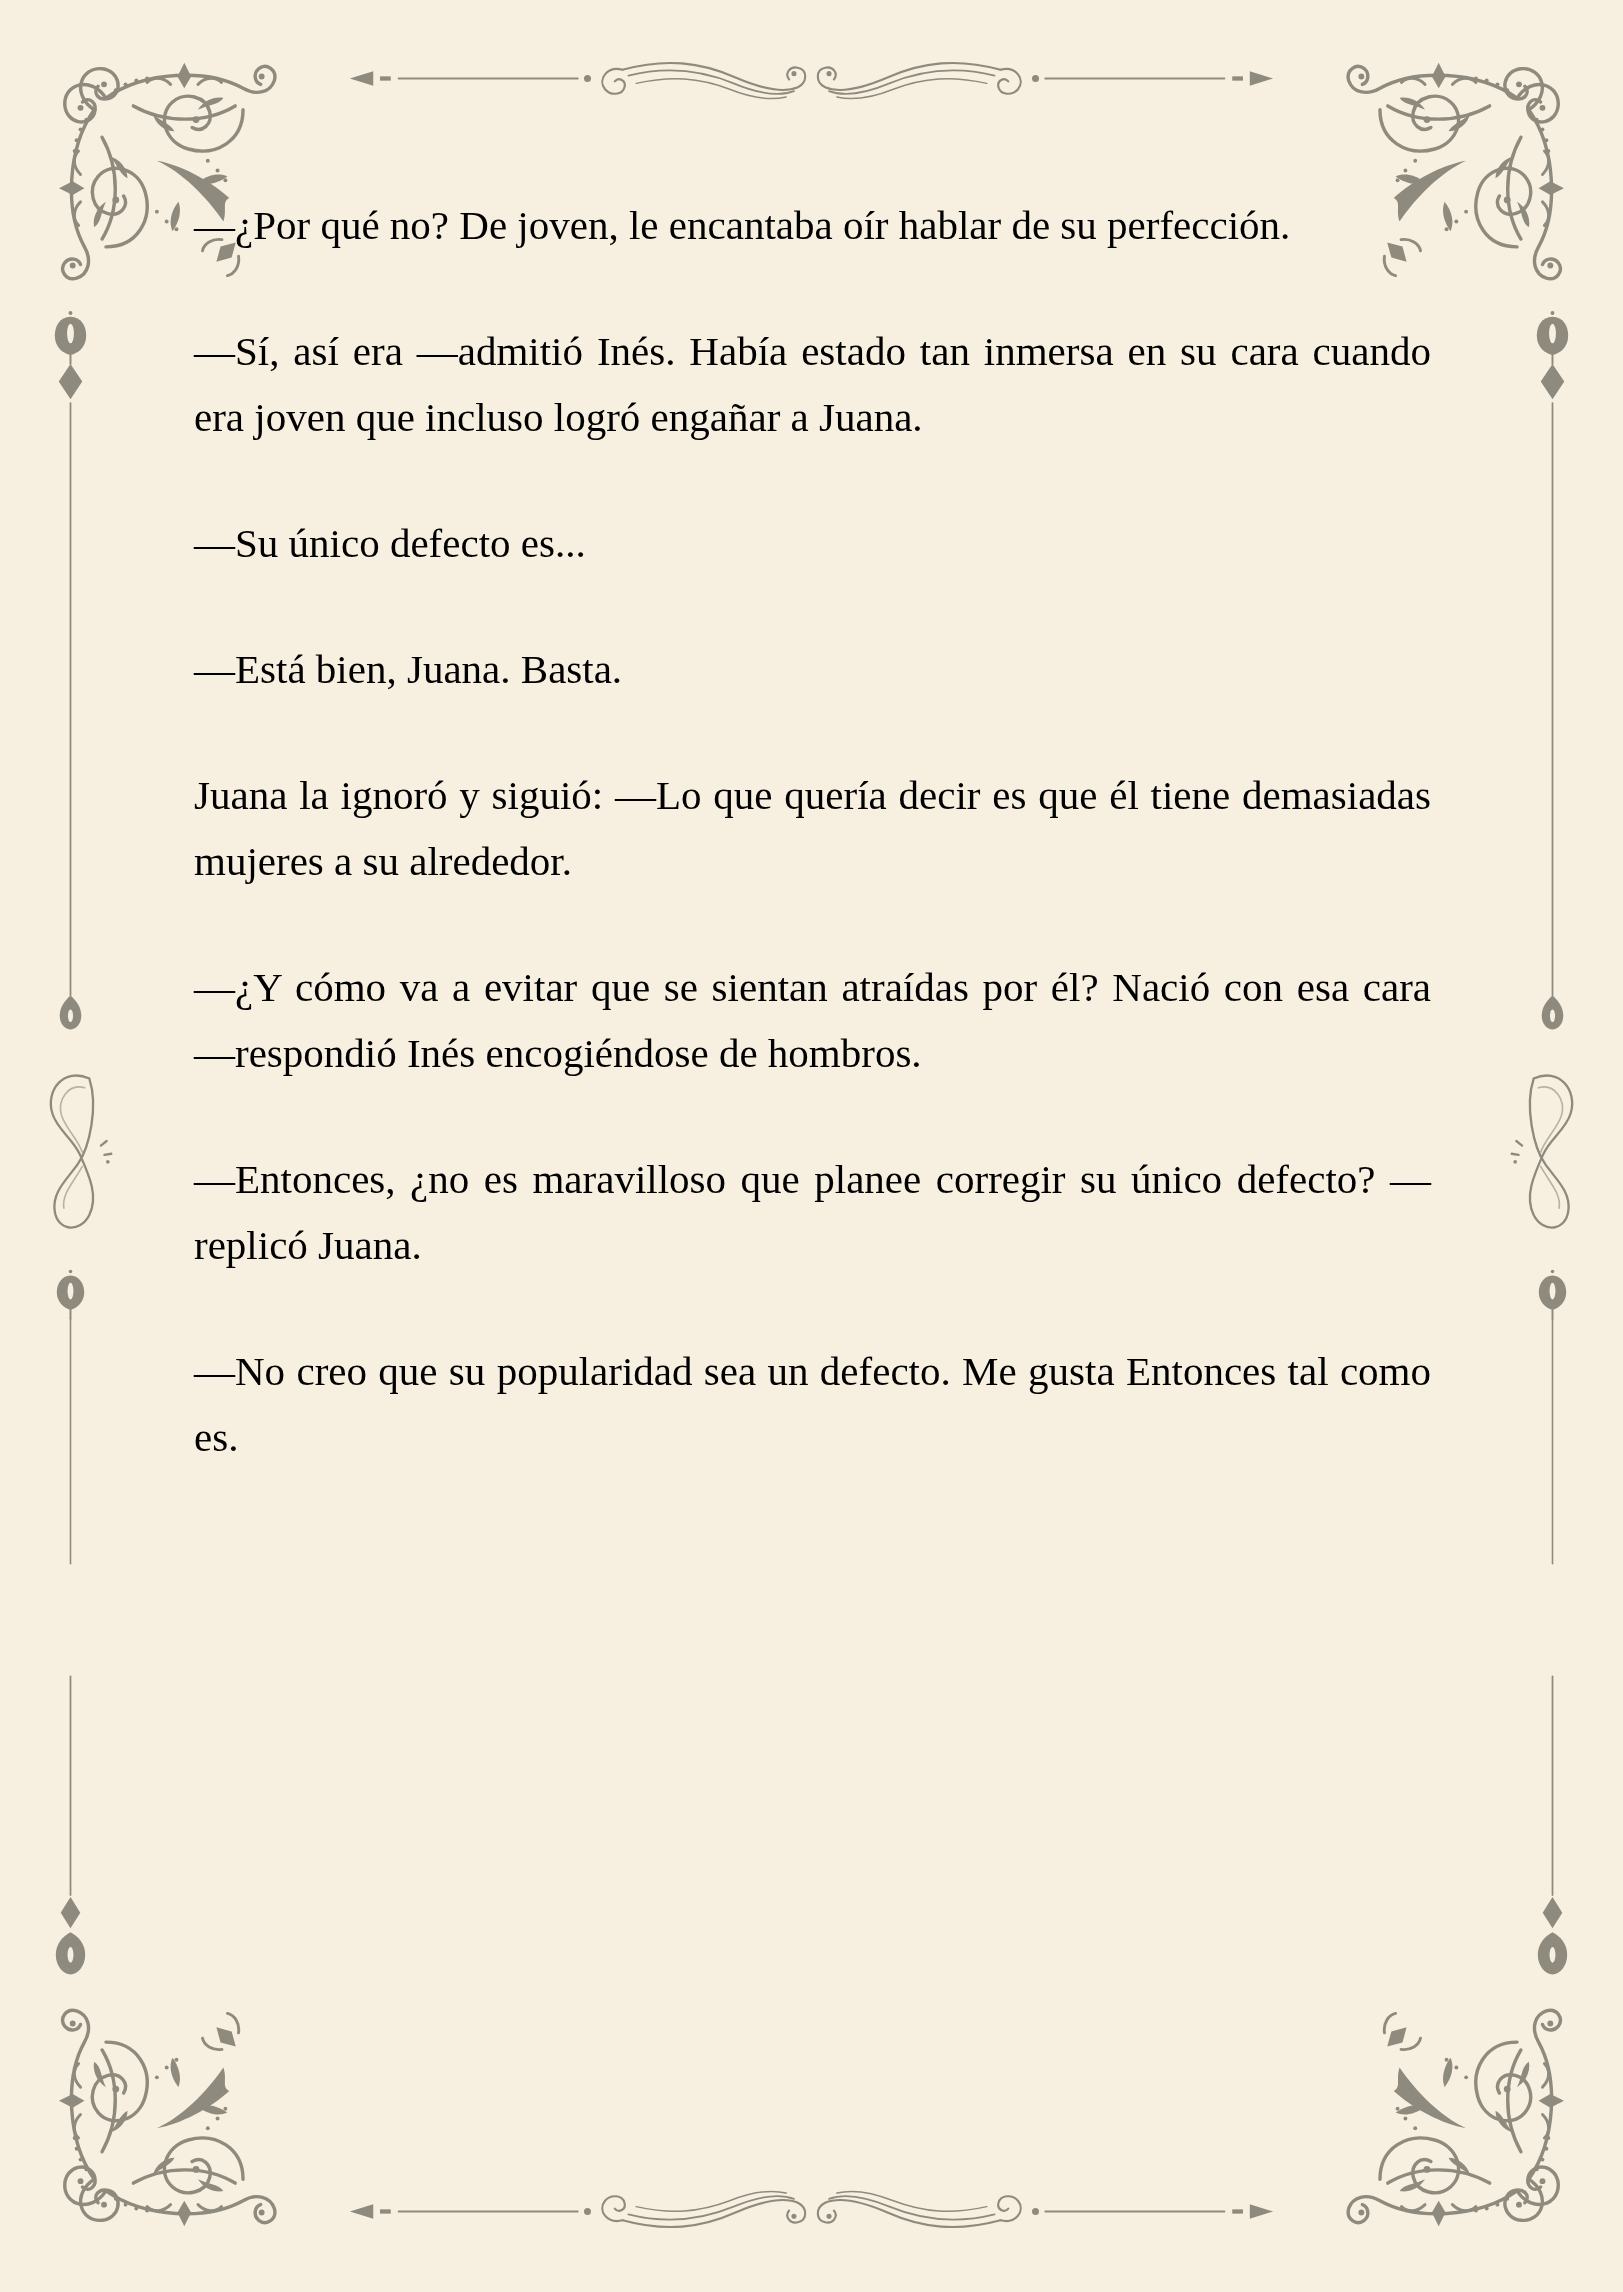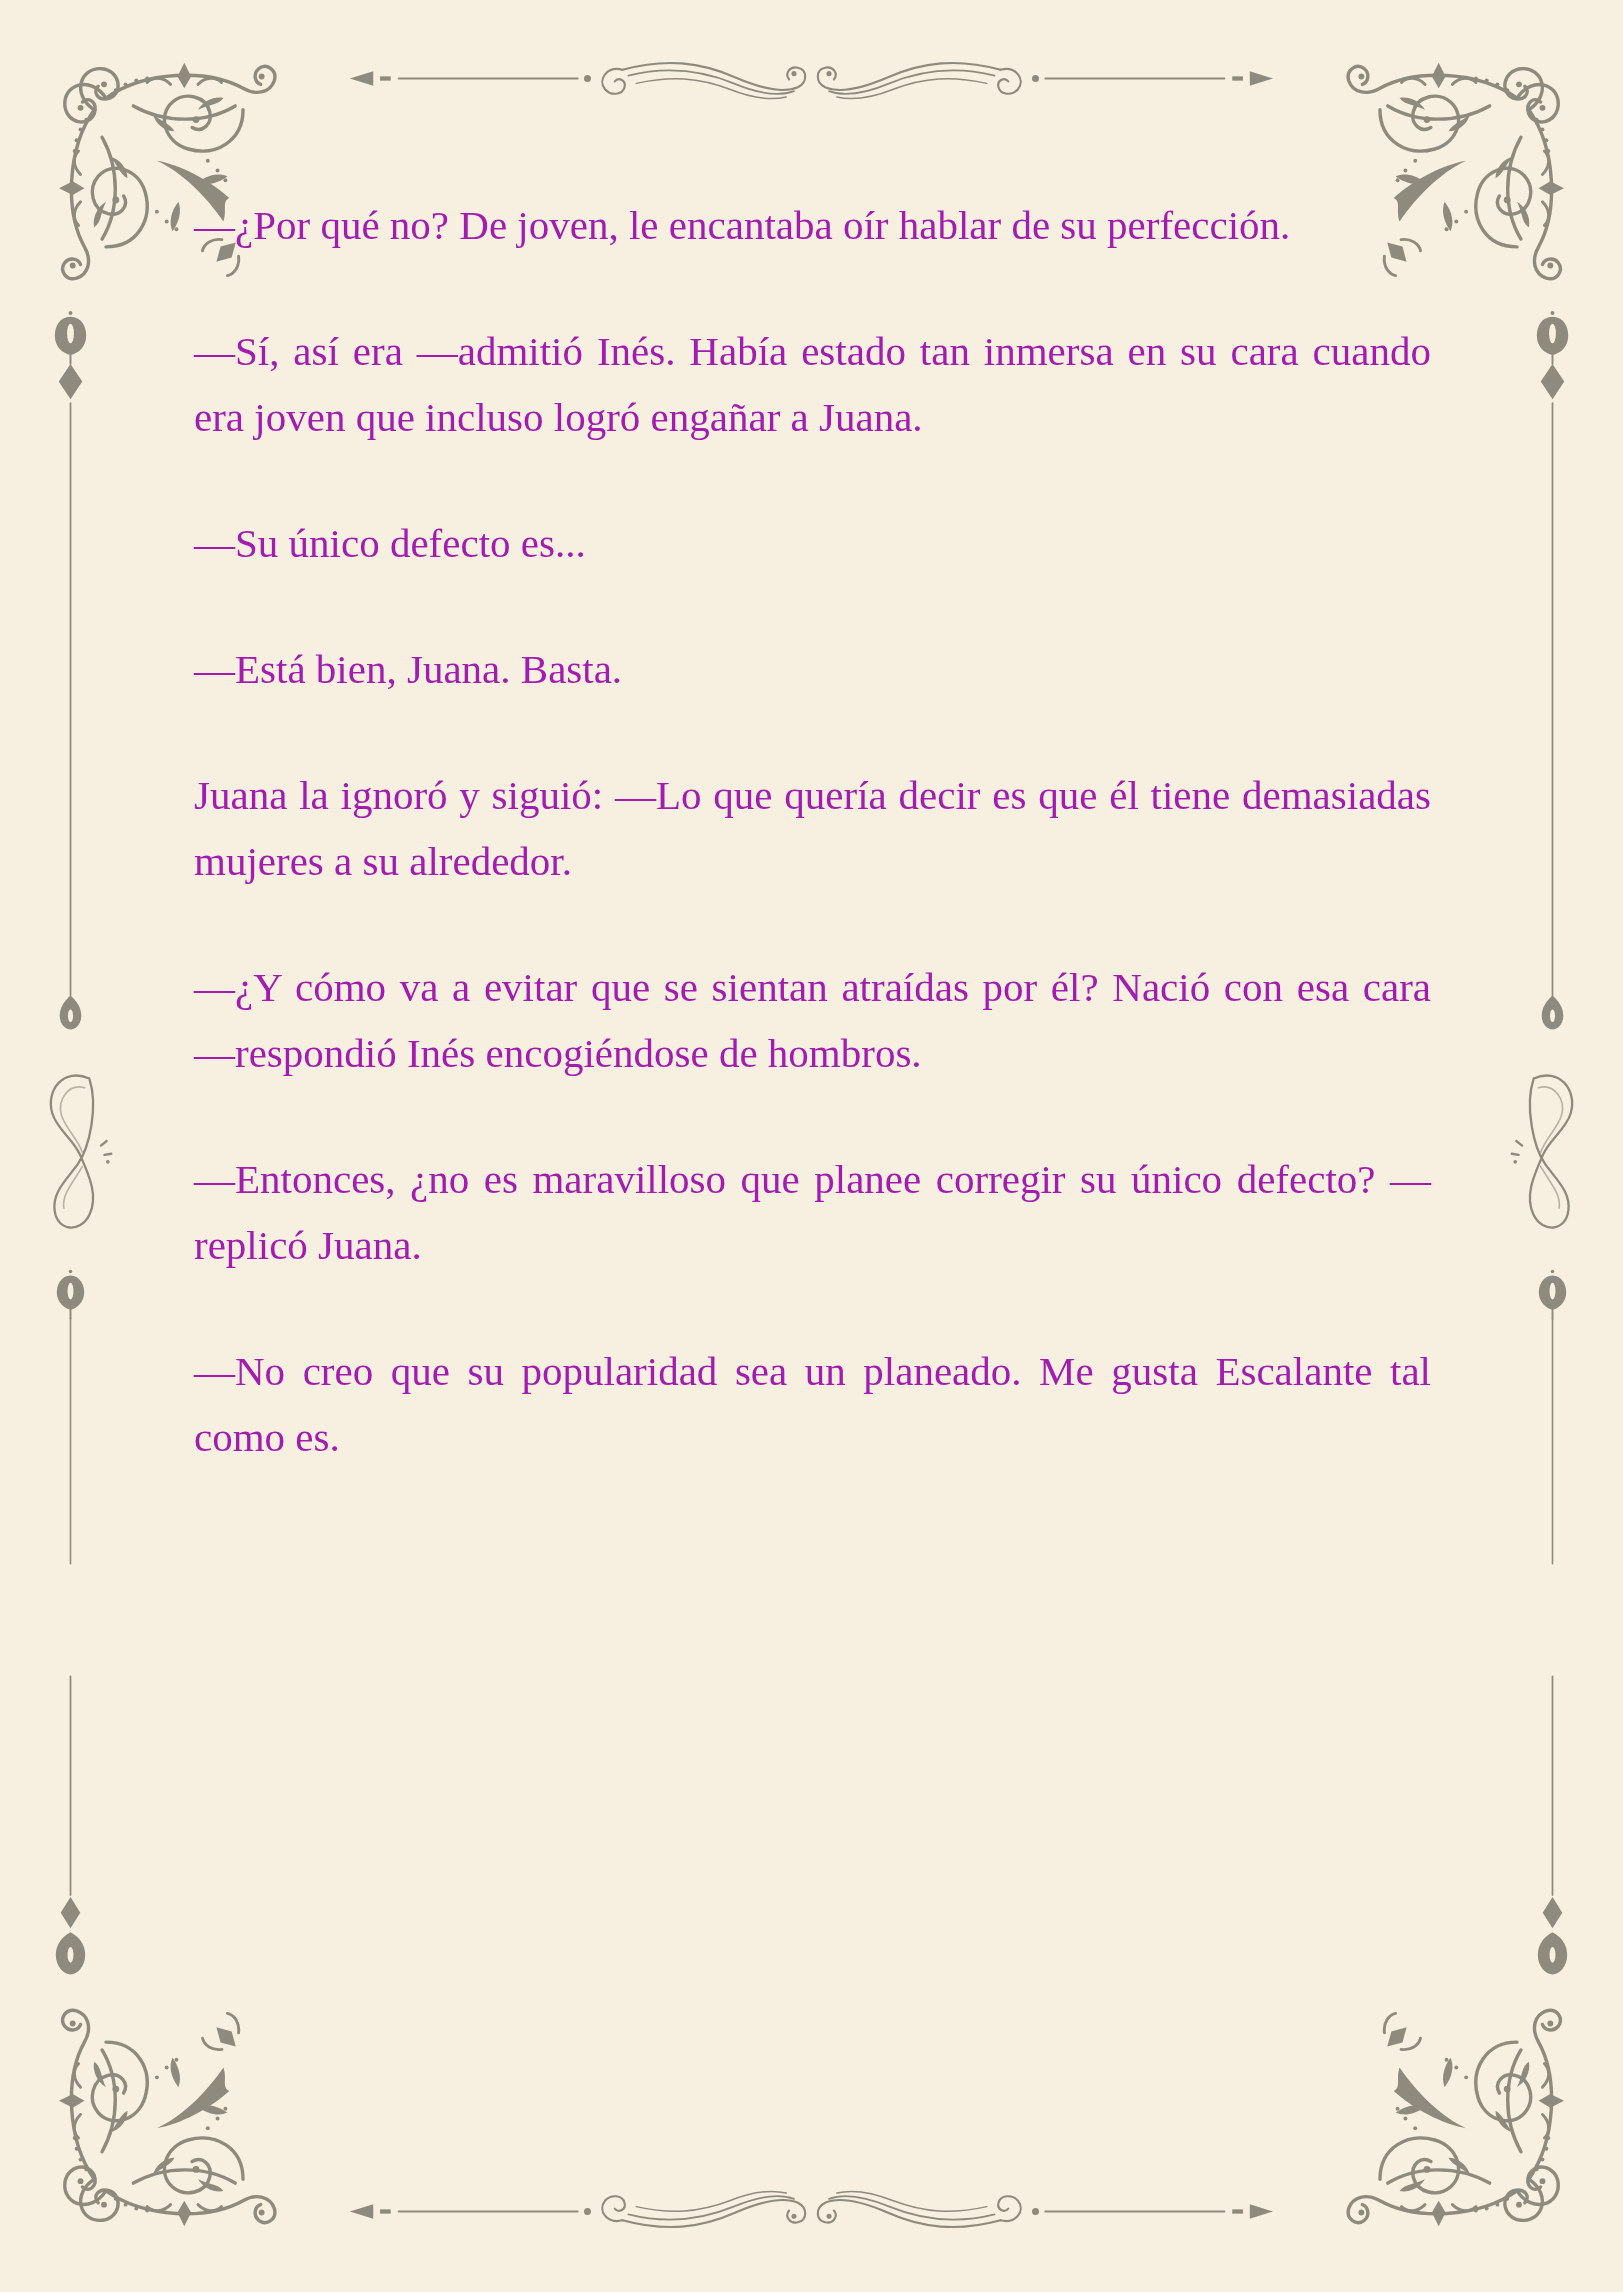--- a/index.html
+++ b/index.html
@@ -19,21 +19,21 @@
   .divider{width:935px;height:69px;left:344px;}
   .divider.top{top:44px;}
   .divider.bottom{top:2177px;transform:scaleY(-1);}
   .rail{width:59px;height:1686px;}
   .rail.left{left:41px;top:309px;}
   .rail.right{left:1523px;top:309px;transform:scaleX(-1);}
   .text-block{
     position:absolute;
     left:194px;top:192px;
     width:1237px;
-    color:#a21caf;
+    color:#000000;
     font-size:41px;
     line-height:66px;
   }
   .para{
     margin:0 0 60px 0;
     text-align:justify;
     text-justify:inter-word;
     hyphens:none;
   }
   .para:last-child{margin-bottom:0;}
@@ -175,17 +175,17 @@
     </svg>
 
   <div class="text-block">
     <p class="para">—¿Por qué no? De joven, le encantaba oír hablar de su perfección.</p>
     <p class="para">—Sí, así era —admitió Inés. Había estado tan inmersa en su cara cuando era joven que incluso logró engañar a Juana.</p>
     <p class="para">—Su único defecto es...</p>
     <p class="para">—Está bien, Juana. Basta.</p>
     <p class="para">Juana la ignoró y siguió: —Lo que quería decir es que él tiene demasiadas mujeres a su alrededor.</p>
     <p class="para">—¿Y cómo va a evitar que se sientan atraídas por él? Nació con esa cara —respondió Inés encogiéndose de hombros.</p>
     <p class="para">—Entonces, ¿no es maravilloso que planee corregir su único defecto? —replicó Juana.</p>
-    <p class="para">—No creo que su popularidad sea un planeado. Me gusta Escalante tal como es.</p>
+    <p class="para">—No creo que su popularidad sea un defecto. Me gusta Entonces tal como es.</p>
   </div>
 
 </div>
 
 
 </body></html>

